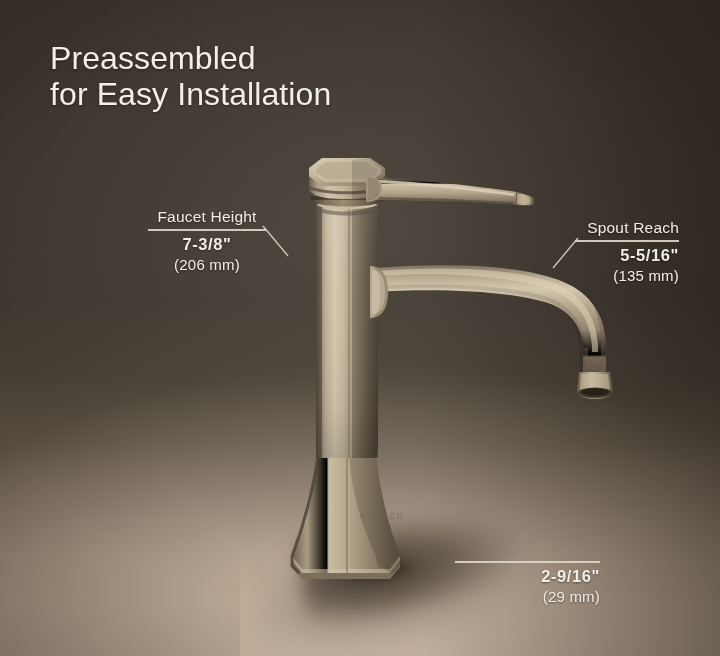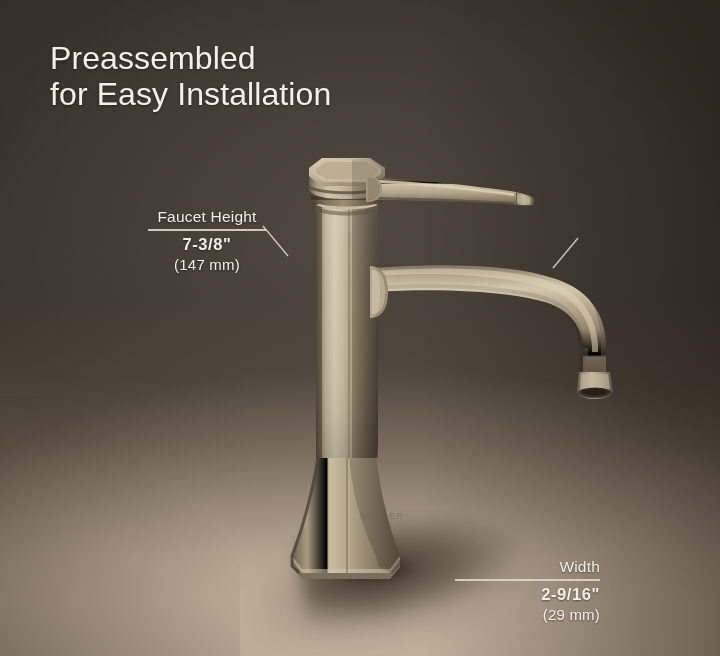--- a/index.html
+++ b/index.html
@@ -306,27 +306,32 @@
   <div class="headline">Preassembled
 for Easy Installation</div>
 
   <svg class="leader" style="left:262px;top:222px;width:40px;height:42px;" viewBox="0 0 40 42">
     <path d="M1,4 L26,34" stroke="#dcd5c9" stroke-width="1.4" fill="none" opacity="0.9"></path>
   </svg>
   <div class="callout" id="callout-height">
     <div class="c-title">Faucet Height</div>
     <div class="c-rule"></div>
     <div class="c-imp">7-3/8"</div>
-    <div class="c-met">(147 mm)</div>
+    <div class="c-met">(206 mm)</div>
   </div>
 
   <svg class="leader" style="left:548px;top:234px;width:40px;height:42px;" viewBox="0 0 40 42">
     <path d="M30,4 L5,34" stroke="#dcd5c9" stroke-width="1.4" fill="none" opacity="0.9"></path>
   </svg>
+  <div class="callout" id="callout-reach">
+    <div class="c-title">Spout Reach</div>
+    <div class="c-rule"></div>
+    <div class="c-imp">5-5/16"</div>
+    <div class="c-met">(135 mm)</div>
+  </div>
 
   <div class="callout" id="callout-width">
-    <div class="c-title">Width</div>
     <div class="c-rule"></div>
     <div class="c-imp">2-9/16"</div>
     <div class="c-met">(29 mm)</div>
   </div>
 
 </div>
 
 </body></html>

